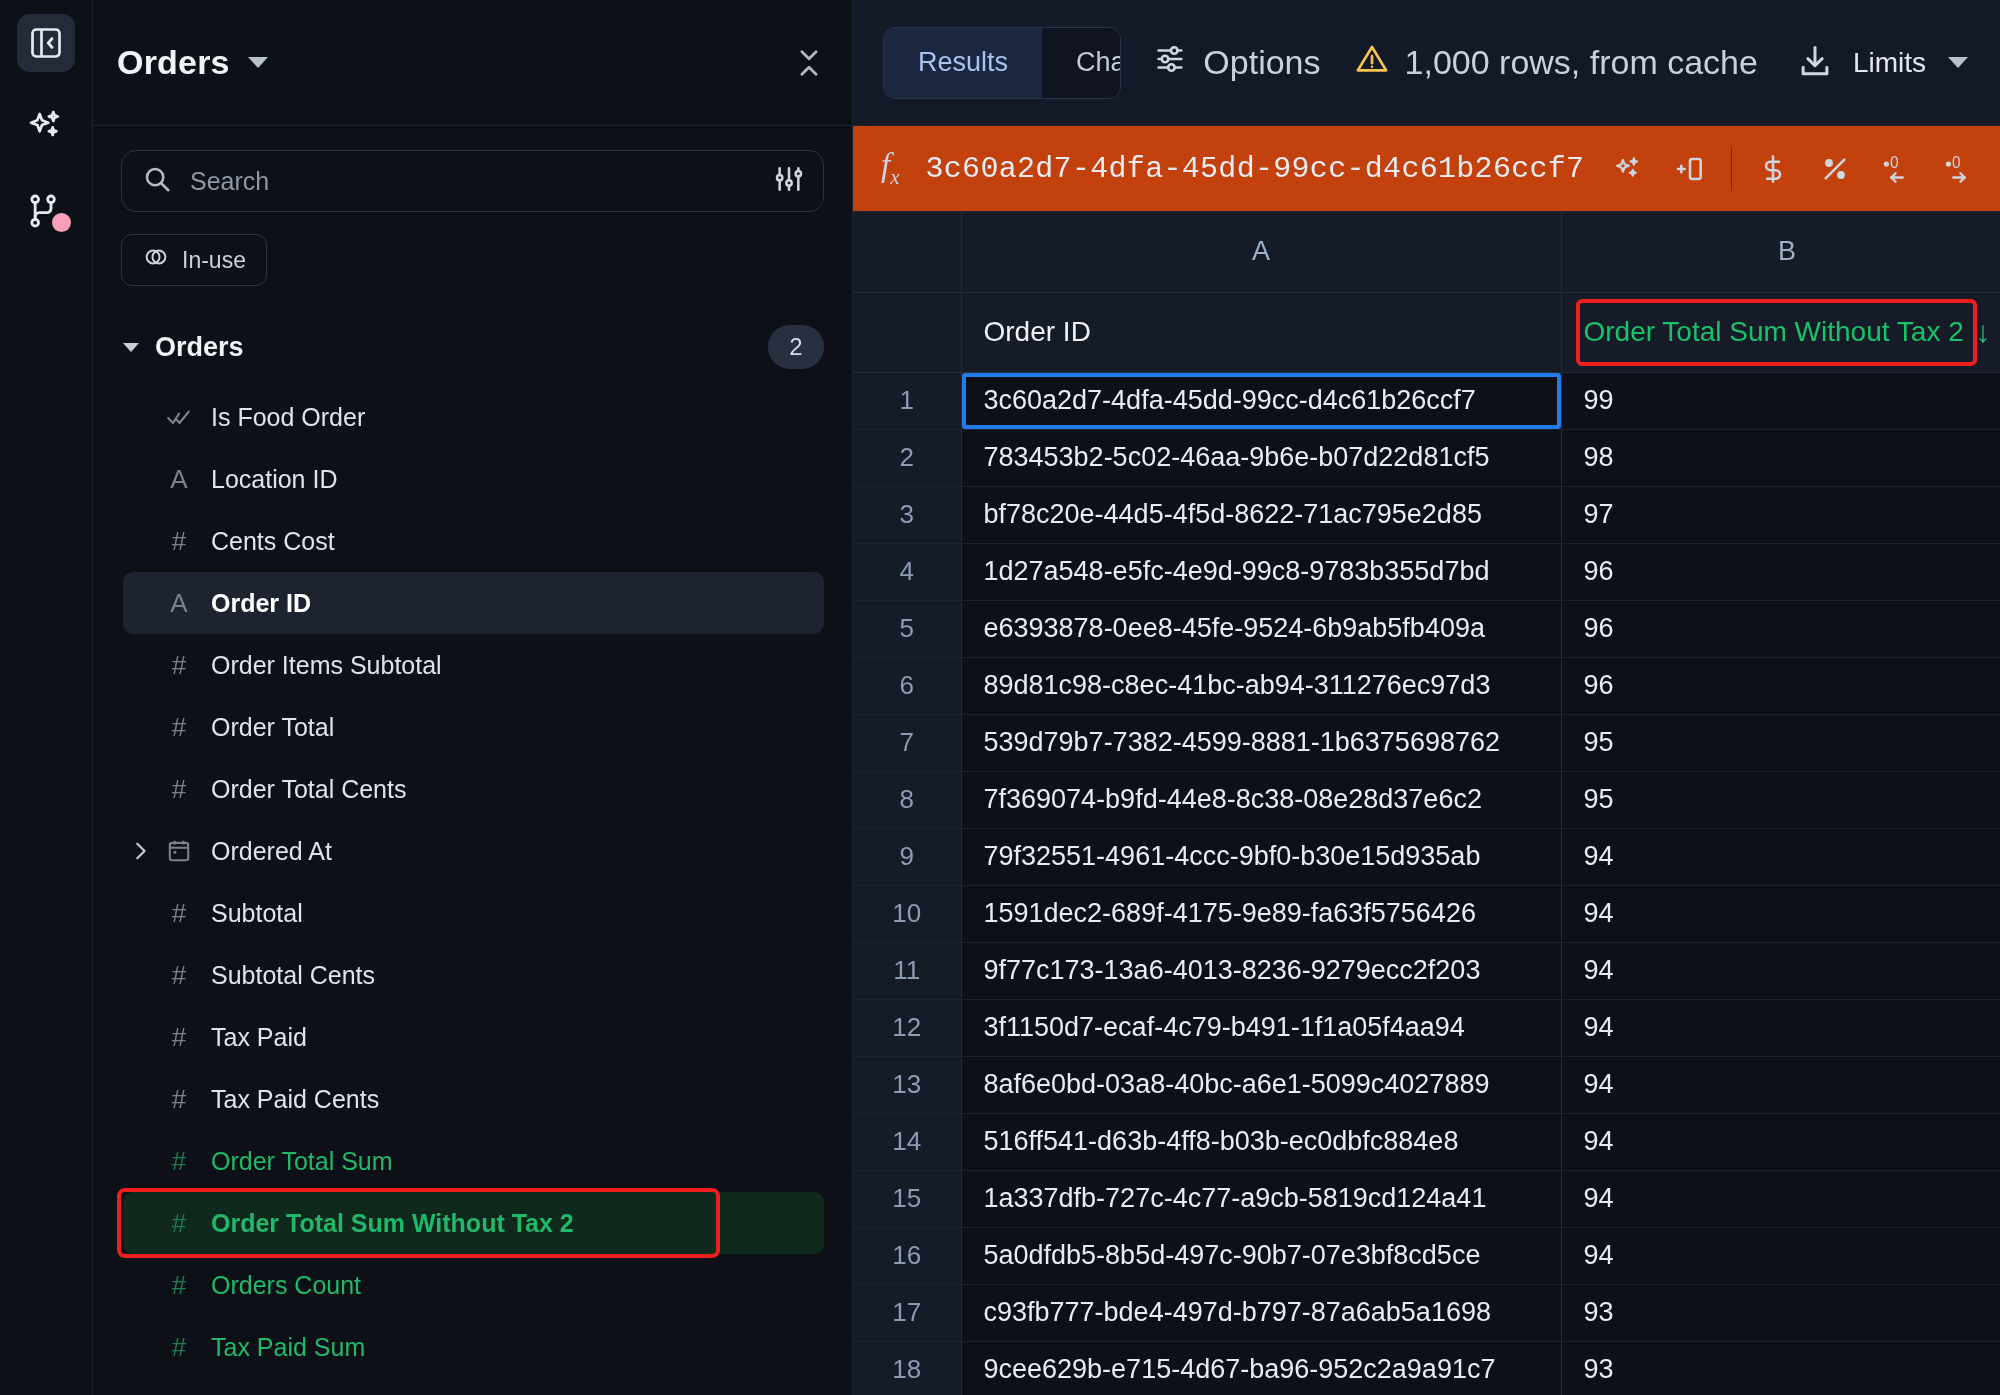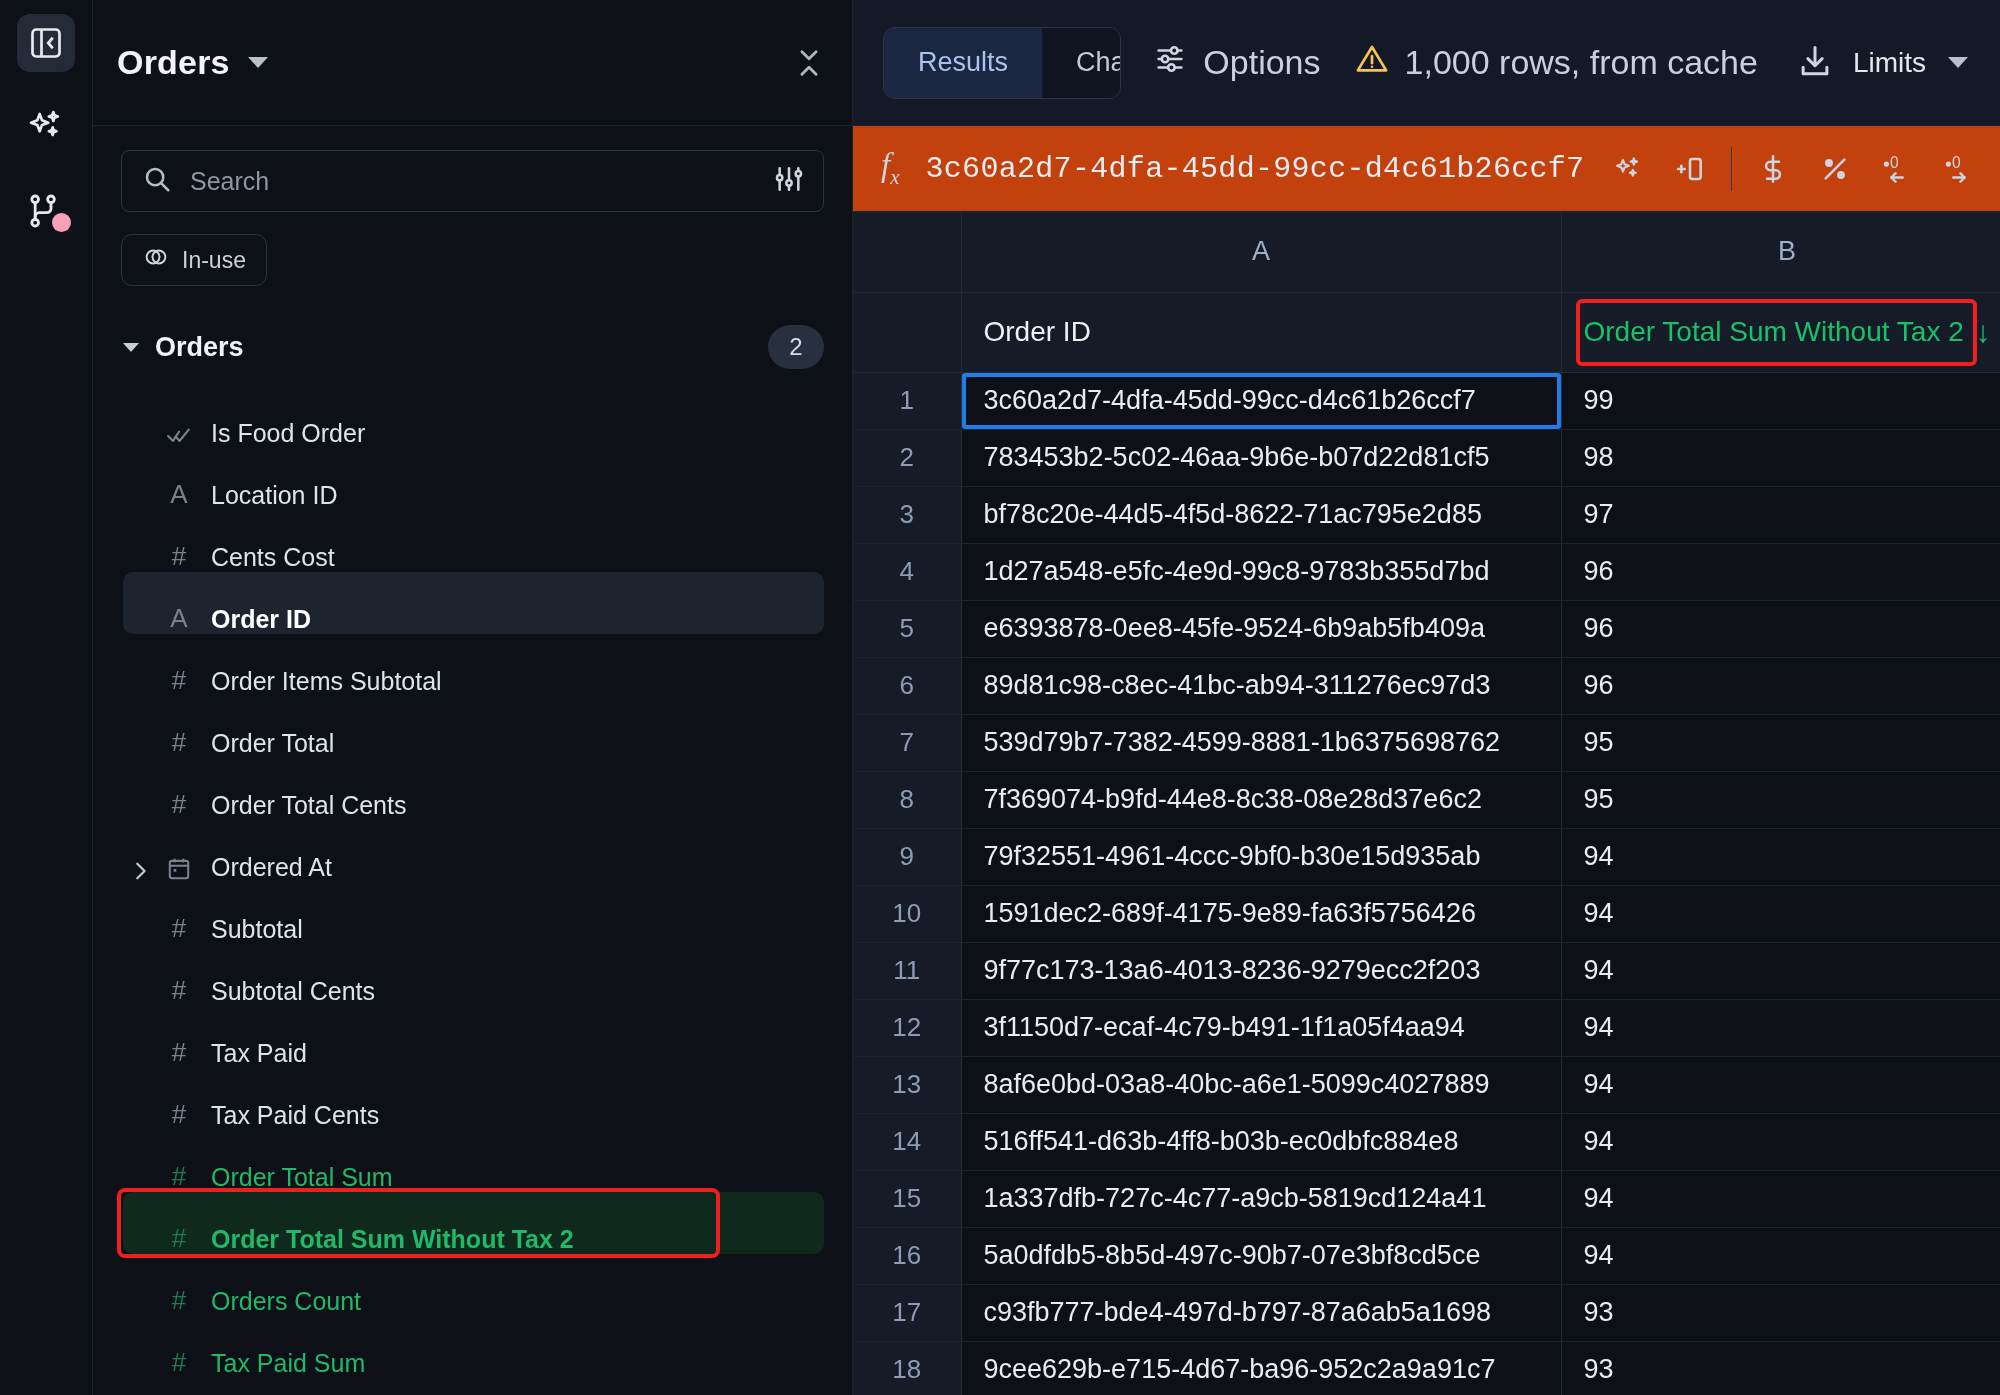--- a/index.html
+++ b/index.html
@@ -50,21 +50,21 @@
   .caret-down {
     width: 0; height: 0; margin-left: 18px;
     border-left: 10px solid transparent; border-right: 10px solid transparent;
     border-top: 11px solid #b9c1cd; cursor: pointer;
   }
   .sb-header-spacer { flex: 1; }
   .collapse-v { color: #aeb6c2; cursor: pointer; display:flex; align-items:center; }
 
   .sb-search-wrap { padding: 24px 28px 0 28px; }
   .sb-search {
-    height: 62px; border: 1px solid #2a3342; border-radius: 8px;
+    height: 62px; border: 1px solid #2a3342; border-radius: 15px;
     display: flex; align-items: center; padding: 0 18px 0 20px;
     background: #0d1117;
   }
   .sb-search input {
     flex: 1; background: transparent; border: none; outline: none;
     color: #e7eaf0; font-size: 25px; font-family: "Liberation Sans", sans-serif;
     margin-left: 18px;
   }
   .sb-search input::placeholder { color: #8e97a5; }
 
@@ -91,21 +91,21 @@
   .count-badge {
     min-width: 56px; height: 44px; padding: 0 16px;
     background: #283040; border-radius: 22px;
     display: flex; align-items: center; justify-content: center;
     color: #d6dce5; font-size: 24px;
   }
 
   .field-list { margin-top: 16px; }
   .field {
     position: relative;
-    display: flex; align-items: flex-end;
+    display: flex; align-items: center;
     height: 62px; margin: 0 28px 0 30px;
     border-radius: 10px; cursor: pointer;
   }
   .field .chev { width: 34px; color: #c2c9d4; display: flex; justify-content: center; }
   .field .ftype {
     width: 44px; text-align: center; color: #79818f;
     font-size: 26px; font-weight: 500; flex: 0 0 44px;
     display: flex; align-items: center; justify-content: center;
   }
   .field .fname { font-size: 25px; color: #dfe4eb; margin-left: 10px; white-space: nowrap; }

